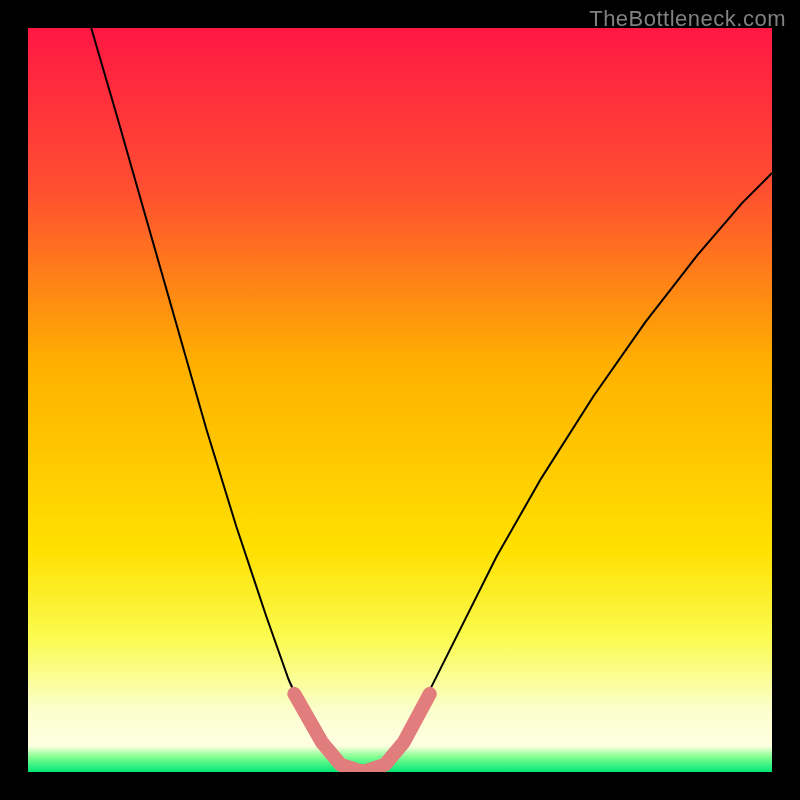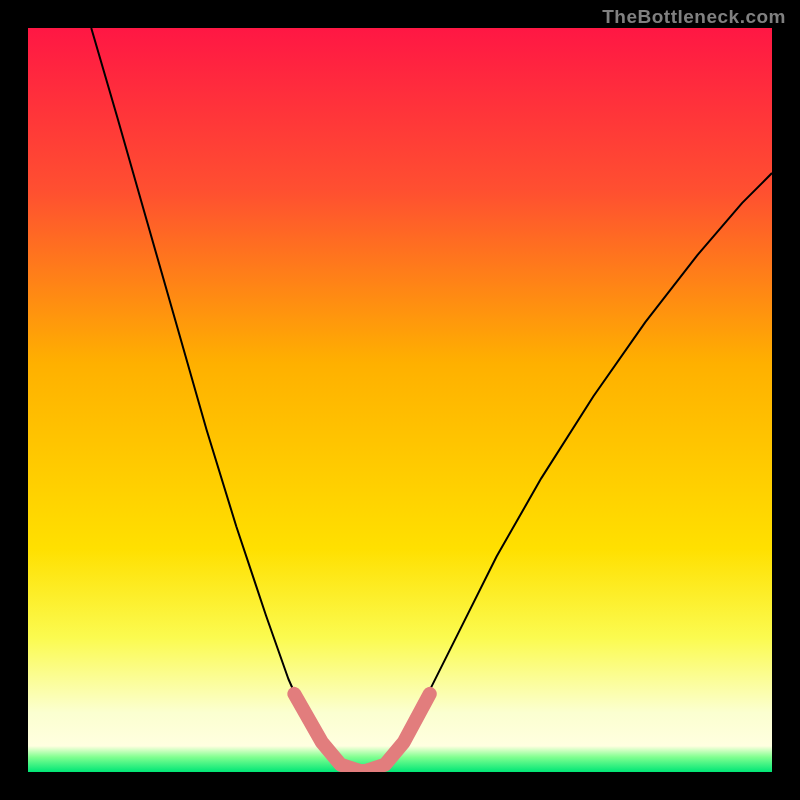--- a/index.html
+++ b/index.html
@@ -15,22 +15,22 @@
     left: 28px;
     top: 28px;
     width: 744px;
     height: 744px;
   }
   .watermark {
     position: absolute;
     top: 6px;
     right: 14px;
     font-family: Arial, Helvetica, sans-serif;
-    font-size: 19px;
-    font-weight: bold;
+    font-size: 22px;
+    font-weight: normal;
     color: #808080;
     letter-spacing: 0.5px;
   }
   .plot-area {
     position: absolute;
     left: 0;
     top: 0;
     width: 744px;
     height: 744px;
   }

